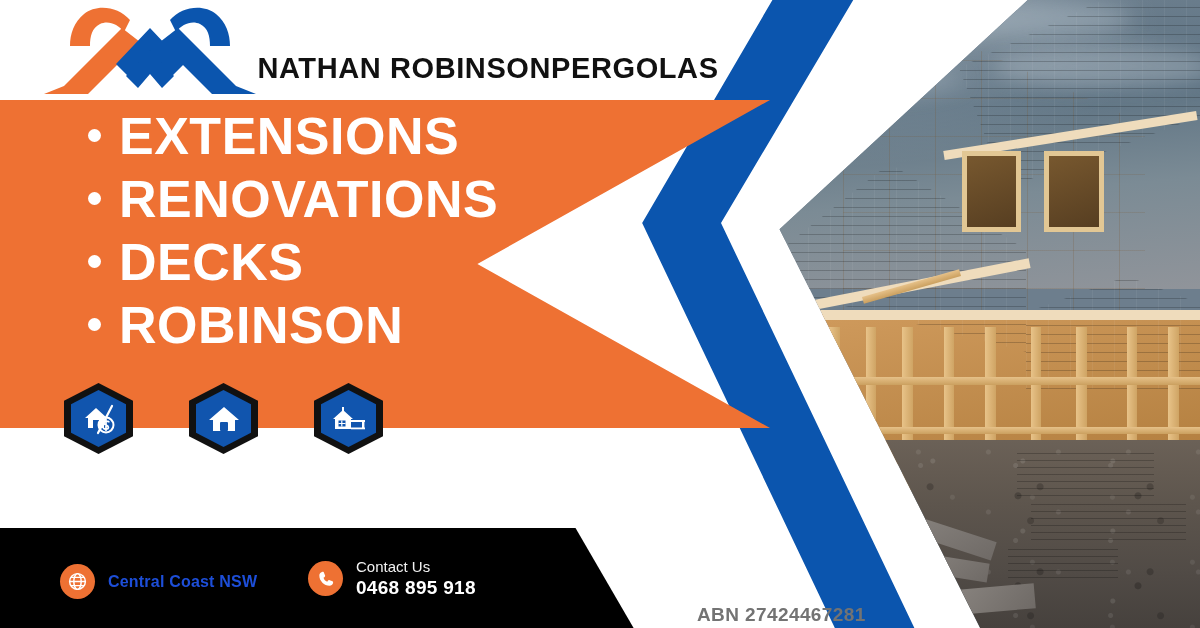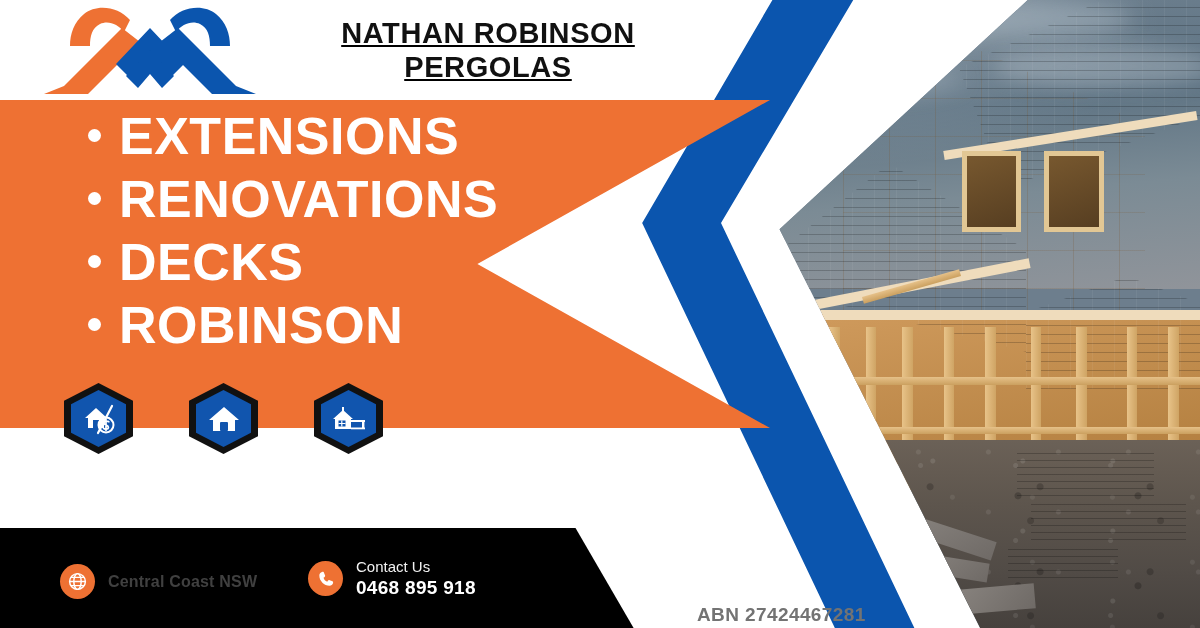--- a/index.html
+++ b/index.html
@@ -93,22 +93,22 @@
   .orange-band{
     position:absolute; left:0; top:100px; width:770px; height:328px;
     background:#ee7133;
     -webkit-clip-path: polygon(0 0, 100% 0, 62% 50%, 100% 100%, 0 100%);
     clip-path: polygon(0 0, 100% 0, 62% 50%, 100% 100%, 0 100%);
   }
 
   
   .header{ position:absolute; left:0; top:0; width:780px; height:100px; }
   .logo{ position:absolute; left:34px; top:2px; width:232px; height:96px; }
-  .brand{ position:absolute; left:278px; top:2px; width:420px; height:96px;
-          display:flex; flex-direction:column; align-items:center; justify-content:center;text-decoration:underline; }
+  .brand{ position:absolute; left:278px; top:20px; width:420px; height:96px;
+          display:flex; flex-direction:row; align-items:center; justify-content:center; }
   .brand-l1,.brand-l2{ color:#111; font-weight:800; font-size:29px; letter-spacing:.6px;
                        line-height:1.18; white-space:nowrap; text-align:center; }
 
   
   .services{ position:absolute; left:88px; top:104px; width:560px; }
   .svc{ display:flex; align-items:center; gap:18px; height:63px; }
   .dot{ width:13px; height:13px; border-radius:50%; background:#fff; flex:none; }
   .svc-label{ color:#fff; font-weight:800; font-size:52px; letter-spacing:.5px; line-height:1; }
 
   
@@ -128,21 +128,21 @@
   .footer{
     position:absolute; left:0; top:528px; width:660px; height:100px; background:#000;
     -webkit-clip-path: polygon(0 0, 87.2% 0, 96% 100%, 0 100%);
     clip-path: polygon(0 0, 87.2% 0, 96% 100%, 0 100%);
   }
   .fitem{ position:absolute; display:flex; align-items:center; gap:13px; }
   .f-loc{ left:60px; top:564px; }
   .f-phone{ left:308px; top:558px; }
   .circ{ width:35px; height:35px; border-radius:50%; background:#ee7133; flex:none;
          display:flex; align-items:center; justify-content:center; }
-  .f-loc-label{ color:#404040; font-weight:800; font-size:16px; letter-spacing:.2px; }
+  .f-loc-label{ color:#1d4ed8; font-weight:800; font-size:16px; letter-spacing:.2px; }
   .f-contact-sm{ color:#f2f2f2; font-weight:400; font-size:15px; line-height:1.2; }
   .f-contact-num{ color:#fff; font-weight:800; font-size:19px; line-height:1.25; letter-spacing:.3px; }
   .abn{ position:absolute; left:697px; top:604px; color:#737373; font-weight:800;
         font-size:19px; letter-spacing:.4px; white-space:nowrap; }
 </style>
 </head>
 <body>
 
 <div class="banner">
 

